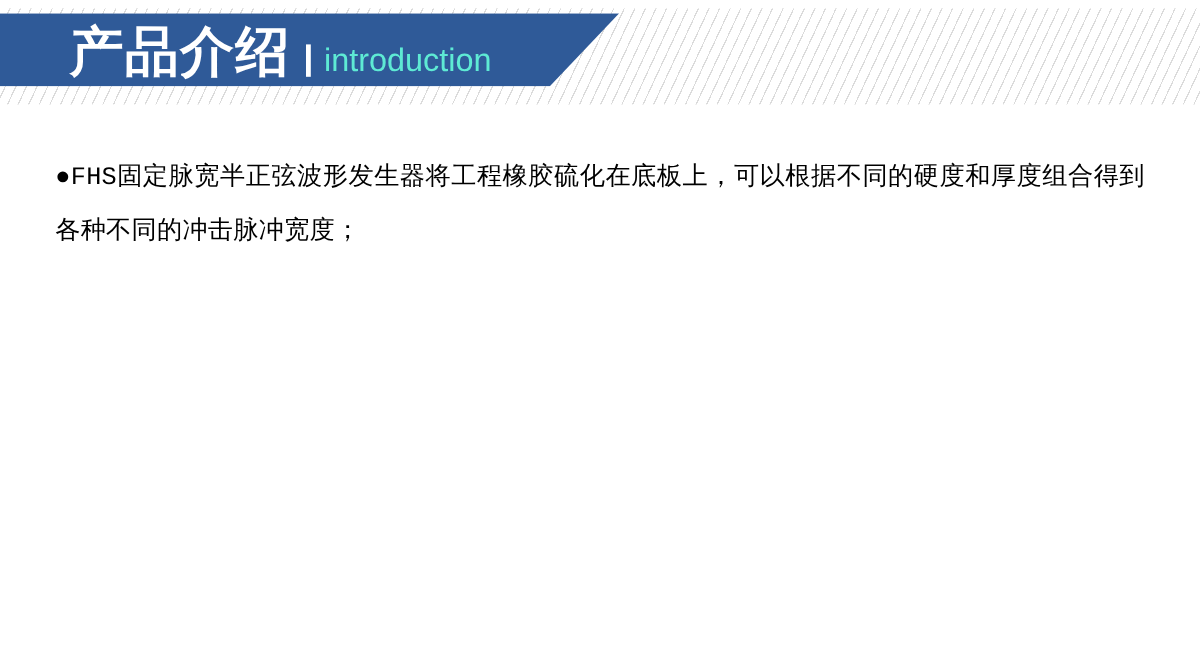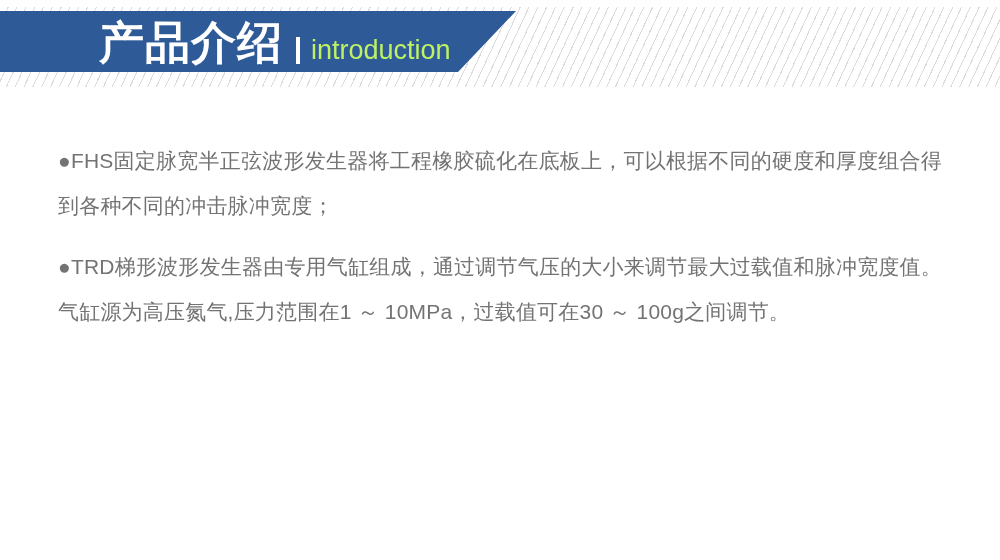--- a/index.html
+++ b/index.html
@@ -31,62 +31,61 @@
     padding: 0 0 7px 58px;
     box-sizing: border-box;
   }
   .banner-title {
     color: #ffffff;
     font-size: 45px;
     font-weight: 700;
     line-height: 1;
     letter-spacing: 1px;
     white-space: nowrap;
-    margin-left: 41px;
   }
   .banner-divider {
     width: 4px; height: 27px;
     background: #ffffff;
     margin: 0 11px 1px 13px;
     flex: 0 0 auto;
   }
   .banner-subtitle {
-    color: #bef264;
+    color: #5eead4;
     font-size: 27px;
     font-weight: 400;
     line-height: 1;
     margin-bottom: 1px;
     white-space: nowrap;
   }
   
   .content {
     position: absolute;
     left: 42px; top: 122px;
     width: 916px;
   }
   .para {
-    margin: 16px;
+    margin: 4px;
     font-size: 21px;
     line-height: 45px;
-    color: #737373;
+    color: #000000;
     text-align: justify;
     letter-spacing: 0.2px;
+    font-family: Liberation Mono, monospace;
   }
 </style>
 </head>
 <body>
 
 <div class="page">
 
   <div class="stripes" style="background-image: repeating-linear-gradient(115deg, transparent 0px, transparent 7px, rgb(219, 219, 219) 7px, rgb(219, 219, 219) 8px);"></div>
 
   <div class="banner" style="background: rgb(47, 90, 152);">
     <span class="banner-title">产品介绍</span>
     <span class="banner-divider"></span>
     <span class="banner-subtitle">introduction</span>
   </div>
 
   <div class="content">
       <p class="para">●FHS固定脉宽半正弦波形发生器将工程橡胶硫化在底板上，可以根据不同的硬度和厚度组合得到各种不同的冲击脉冲宽度；</p>
-      <p class="para">●TRD梯形波形发生器由专用气缸组成，通过调节气压的大小来调节最大过载值和脉冲宽度值。气缸源为高压氮气,压力范围在1 ～ 10MPa，过载值可在30 ～ 100g之间调节。</p>
     </div>
 
 </div>
 
 </body></html>

